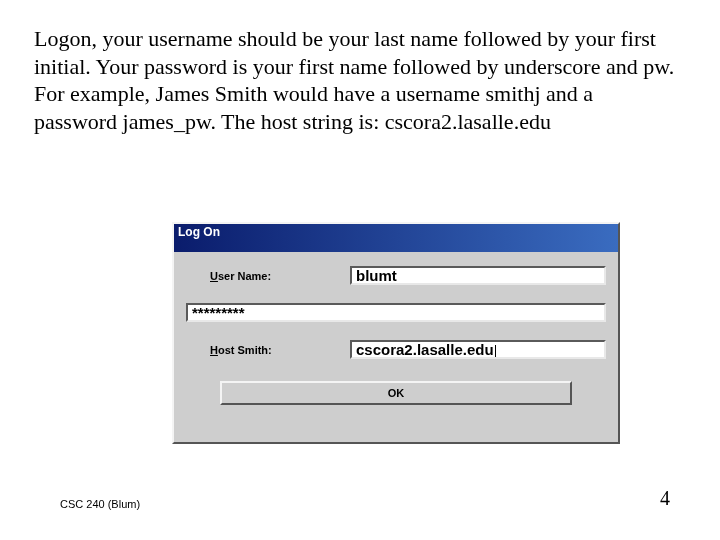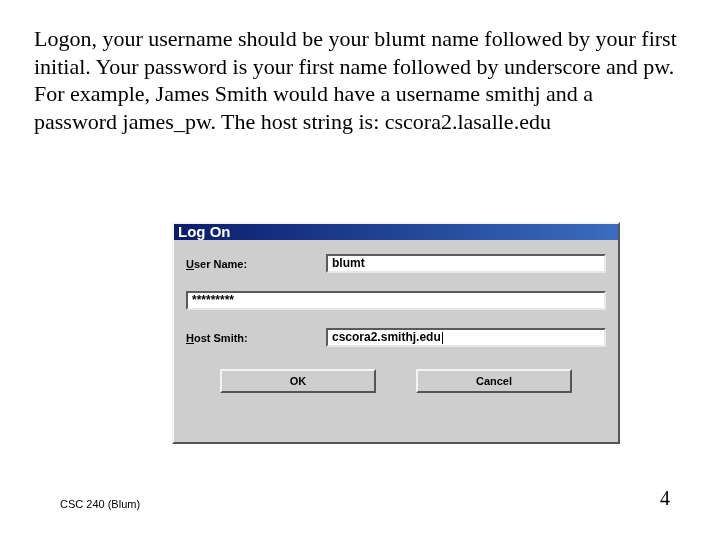--- a/index.html
+++ b/index.html
@@ -28,53 +28,54 @@
     height: 222px;
     background: #cecece;
     border-top: 2px solid #f4f4f4;
     border-left: 2px solid #f4f4f4;
     border-right: 2px solid #555;
     border-bottom: 2px solid #555;
     font-family: Tahoma, Arial, sans-serif;
     font-size: 11px;
   }
   .titlebar {
-    height: 16px;
+    height: 28px;
     background: linear-gradient(to right, #0a1c6c, #3a6cc0);
     color: #fff;
     font-weight: bold;
-    font-size: 15px;
+    font-size: 12px;
     padding: 1px 4px;
     line-height: 14px;
   }
   .form-area {
     padding: 14px 12px 8px 12px;
   }
   .form-row {
     display: flex;
     align-items: center;
     margin-bottom: 18px;
   }
   .form-label {
     width: 140px;
     font-weight: bold;
     font-size: 11px;
     color: #000;
+    margin-left: 24px;
   }
   .form-label .ul { text-decoration: underline; }
   .form-input {
     flex: 1;
     height: 19px;
     background: #fff;
     border-top: 2px solid #5a5a5a;
     border-left: 2px solid #5a5a5a;
     border-right: 2px solid #e8e8e8;
     border-bottom: 2px solid #e8e8e8;
     font-family: Tahoma, Arial, sans-serif;
-    font-size: 12px;
+    font-size: 15px;
     font-weight: bold;
     padding: 0 4px;
     line-height: 15px;
     color: #000;
     white-space: nowrap;
     overflow: hidden;
   }
   .cursor {
     display: inline-block;
     width: 1px;
@@ -116,46 +117,45 @@
     bottom: 30px;
     right: 50px;
     font-family: "Times New Roman", Times, serif;
     font-size: 20px;
     color: #000;
   }
 </style>
 </head>
 <body>
 
-<div class="instructions">Logon, your username should be your blumt name followed by your first initial. Your password is your first name followed by underscore and pw.  For example, James Smith would have a username smithj and a password james_pw. The host string is: cscora2.lasalle.edu</div>
+<div class="instructions">Logon, your username should be your last name followed by your first initial. Your password is your first name followed by underscore and pw.  For example, James Smith would have a username smithj and a password james_pw. The host string is: cscora2.lasalle.edu</div>
 
 <div class="dialog">
   <div class="titlebar">Log On</div>
   <div class="form-area">
 
     <div class="form-row">
       <div class="form-label">
         <span class="ul">U</span><span>ser Name:</span>
       </div>
       <div class="form-input">blumt</div>
     </div>
 
     <div class="form-row">
       <div class="form-input">*********</div>
     </div>
 
     <div class="form-row">
       <div class="form-label">
         <span class="ul">H</span><span>ost Smith:</span>
       </div>
-      <div class="form-input"><span>cscora2.smithj.edu</span><span class="cursor"></span></div>
+      <div class="form-input"><span>cscora2.lasalle.edu</span><span class="cursor"></span></div>
     </div>
 
     <div class="button-row">
       <div class="btn">OK</div>
-      <div class="btn">Cancel</div>
     </div>
 
   </div>
 </div>
 
 <div class="footer-left">CSC 240 (Blum)</div>
 <div class="footer-right">4</div>
 
 </body></html>

